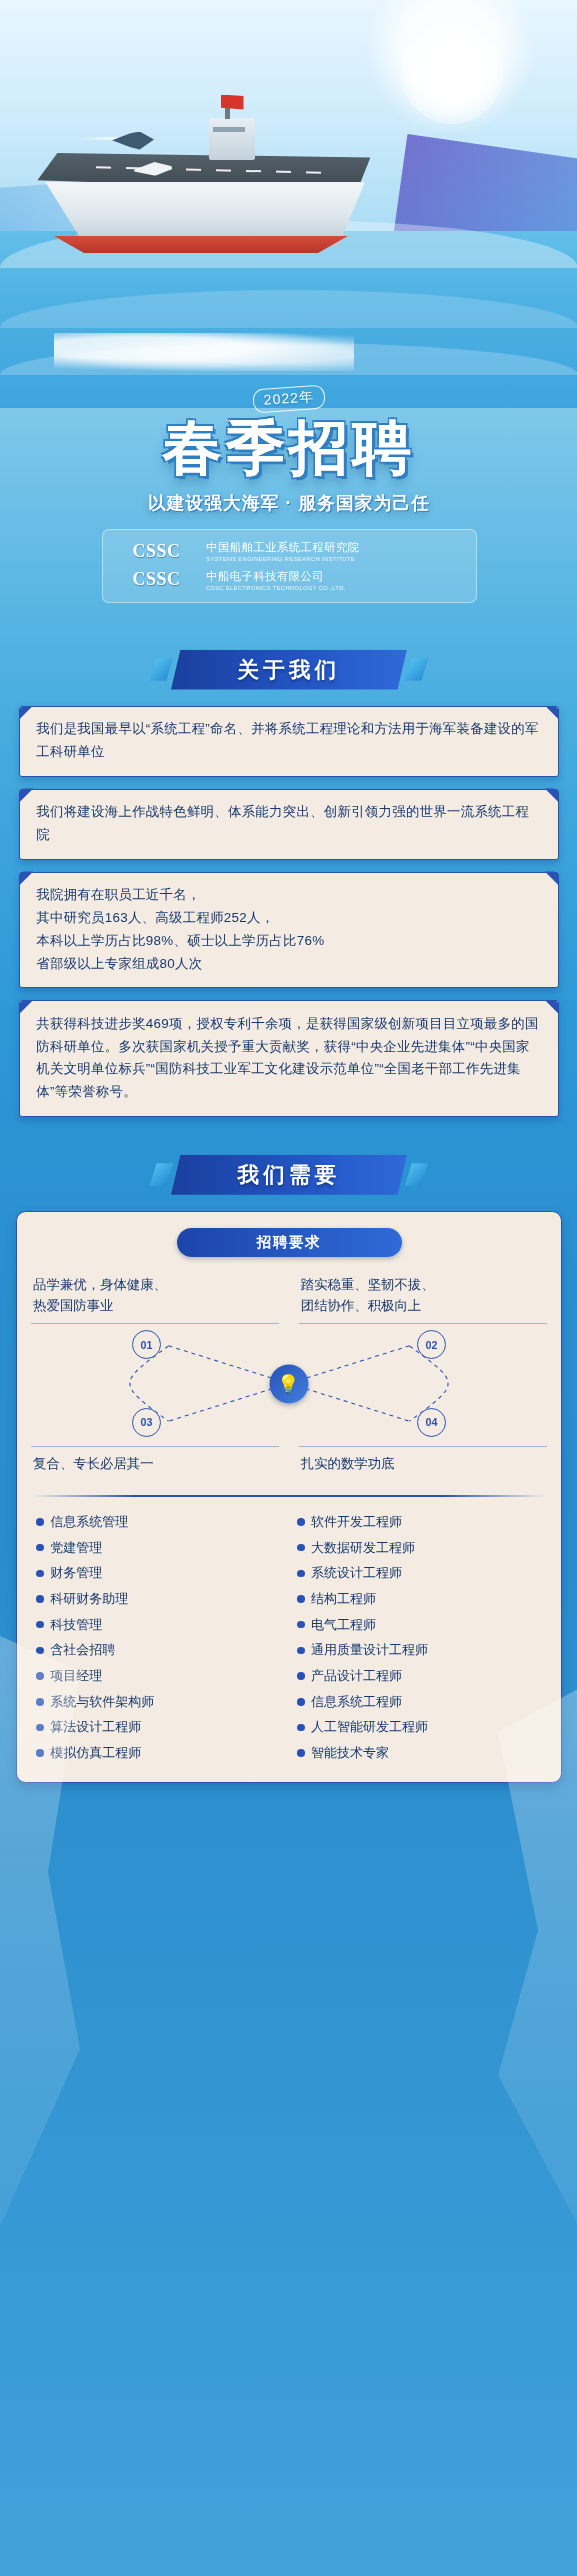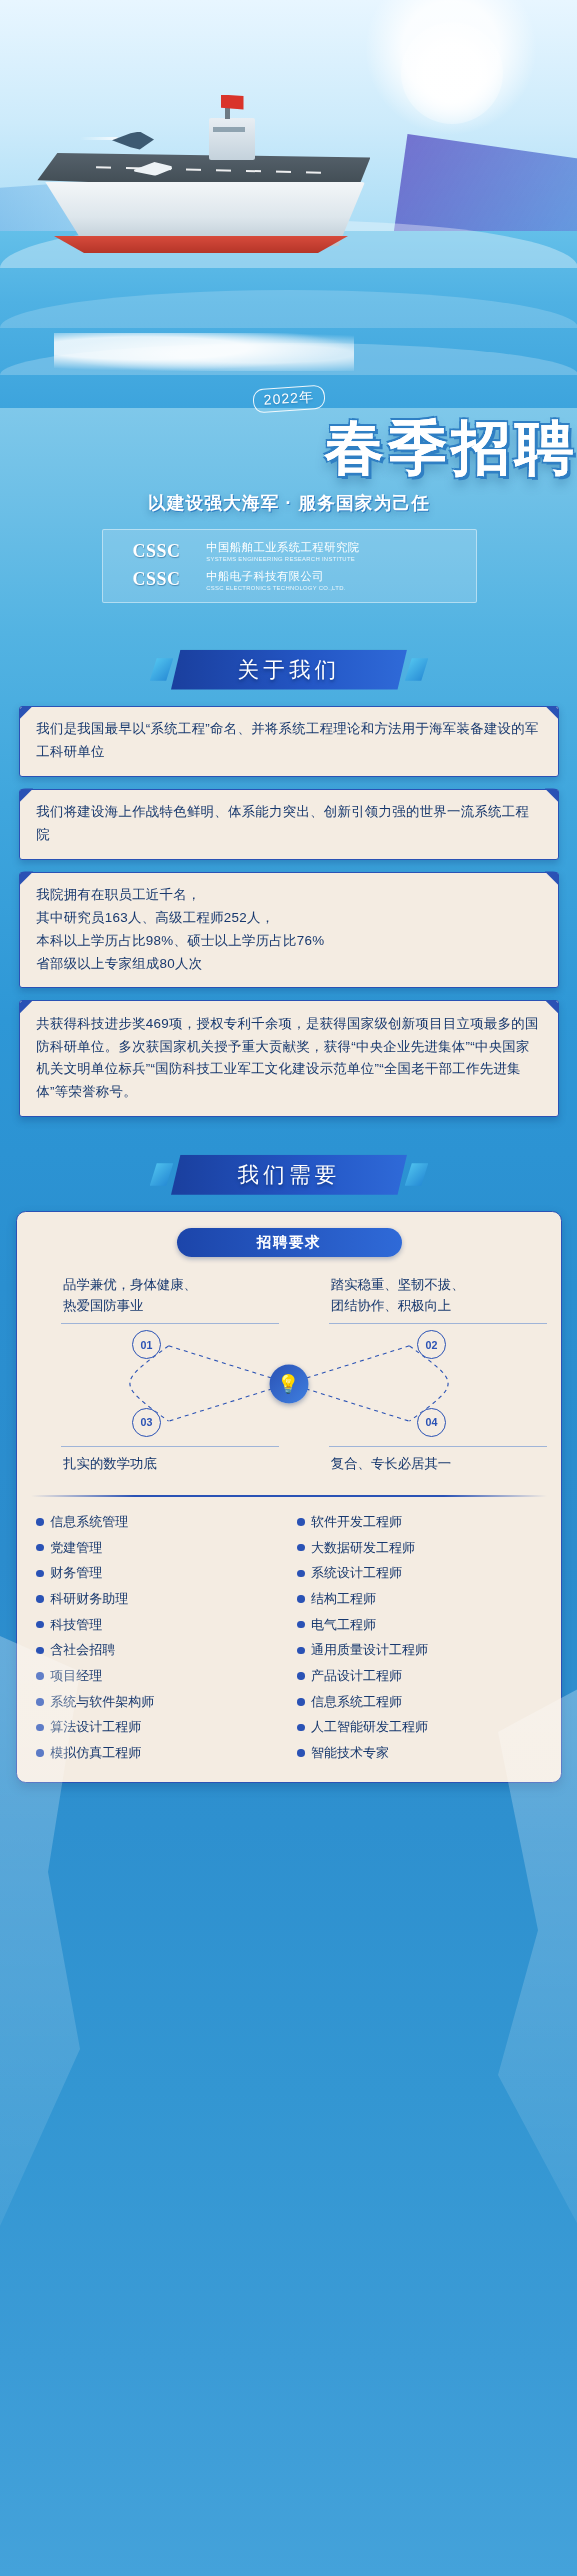--- a/index.html
+++ b/index.html
@@ -162,38 +162,37 @@
     letter-spacing: 4.3px;
     color: #ffffff;
     line-height: 1.1;
     text-shadow:
       0 0 0 #fff,
       3.2px 3.2px 0 #2f7fc4,
       -1.6px -1.6px 0 #2f7fc4,
       1.6px -1.6px 0 #2f7fc4,
       -1.6px 1.6px 0 #2f7fc4,
       0 7.5px 10.7px rgba(10,60,110,.35);
-    text-align: right;
   }
   .sub-title {
     margin-top: 9.7px;
     font-size: 17.7px;
     font-weight: bold;
     letter-spacing: 1.1px;
     color: #ffffff;
     text-shadow: 1.1px 1.1px 0 #2f7fc4, 0 3.2px 7.5px rgba(10,60,110,.35);
   }
 
   
   .logo-card {
     margin: 14px auto 0;
     width: 375px;
     background: rgba(255,255,255,.16);
     border: 0.5px solid rgba(255,255,255,.45);
-    border-radius: 2px;
+    border-radius: 7px;
     padding: 7.5px 14px;
   }
   .logo-row {
     display: flex;
     align-items: center;
     gap: 9.7px;
     padding: 3.2px 0;
   }
   .cssc-logo {
     font-size: 18px;
@@ -232,21 +231,21 @@
     position: absolute; right: 10.7px; top: 8.6px; width: 23.6px; height: 22.5px;
     background: linear-gradient(135deg,#5ad0f5,#1d7fd0);
     clip-path: polygon(30% 0, 100% 0, 70% 100%, 0 100%);
     opacity: .9;
   }
   .sh-text {
     position: absolute; inset: 0;
     display: flex; align-items: center; justify-content: center;
     color: #ffffff;
     font-size: 21.5px;
-    font-weight: normal;
+    font-weight: bold;
     letter-spacing: 4.3px;
     text-shadow: 0 1.6px 3.2px rgba(0,30,80,.5);
   }
 
   
   .about-wrap { padding: 0 19.3px; }
   .about-card {
     position: relative;
     background: #f4ece2;
     border: 1.1px solid #2a52b5;
@@ -296,21 +295,20 @@
     grid-template-columns: 1fr 1fr;
     gap: 0 19.3px;
   }
   .req-item {
     color: #17386e;
     font-size: 13.4px;
     line-height: 1.55;
     padding: 4.3px 2.1px 6.4px;
     border-bottom: 1.1px solid #9fb4d8;
     min-height: 46px;
-    margin-left: 30px;
   }
   .req-item.bottom { border-bottom: none; border-top: 1.1px solid #9fb4d8; padding-top: 7.5px; min-height: 33px; }
 
   .diagram {
     position: relative;
     height: 113px;
     margin: 3.2px 0 5.4px;
   }
   .diagram svg { position: absolute; inset: 0; width: 100%; height: 100%; }
   .num-badge {
@@ -467,22 +465,22 @@
         </g>
       </svg>
       <div class="num-badge nb1">01</div>
       <div class="num-badge nb2">02</div>
       <div class="num-badge nb3">03</div>
       <div class="num-badge nb4">04</div>
       <div class="bulb">💡</div>
     </div>
 
     <div class="req-grid">
+      <div class="req-item bottom" style="white-space:pre-line">复合、专长必居其一</div>
       <div class="req-item bottom" style="white-space:pre-line">扎实的数学功底</div>
-      <div class="req-item bottom" style="white-space:pre-line">复合、专长必居其一</div>
     </div>
 
     <div class="divider-line"></div>
 
 
     <div class="jobs-grid">
       <div class="job">
           <span class="dot"></span>
           <span>信息系统管理</span>
         </div>

